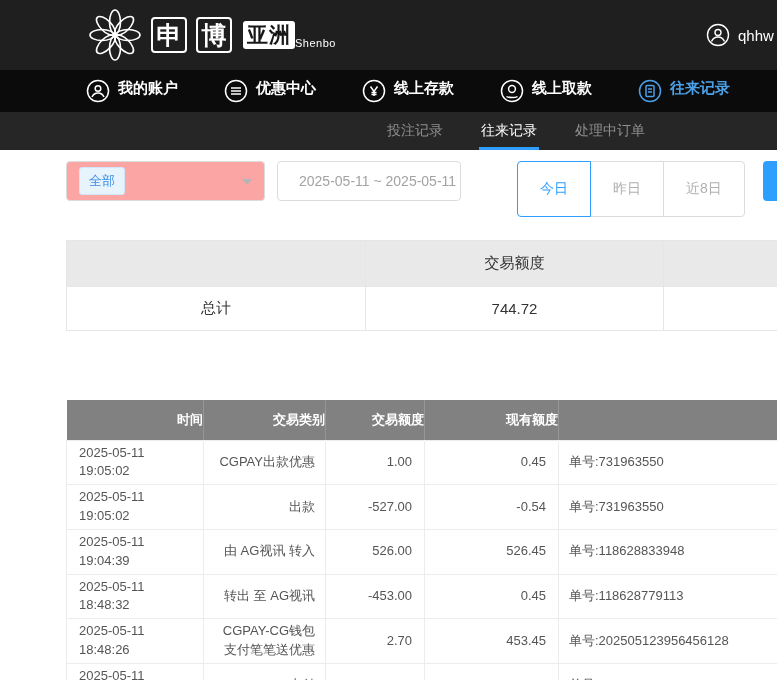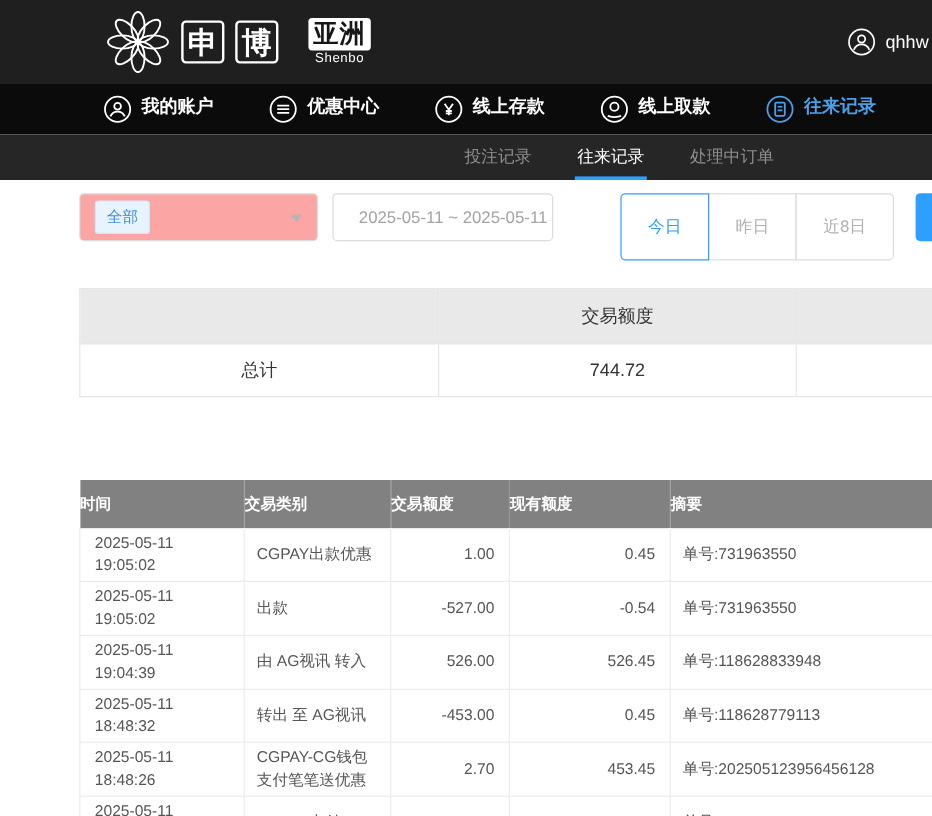--- a/index.html
+++ b/index.html
@@ -6,21 +6,21 @@
   html,body{background:#fff}
   body{font-family:"Liberation Sans","DejaVu Sans",sans-serif;}
   .page{position:relative;width:777px;height:680px;overflow:hidden;background:#fff}
 
   
   .topbar{position:absolute;top:0;left:0;width:100%;height:70px;background:#1f1f1f}
   .brand{position:absolute;left:88px;top:8px;display:flex;align-items:center;gap:9px}
   .logo-flower{width:54px;height:54px;flex:none}
   .char-box{width:36px;height:36px;border:2px solid #fff;color:#fff;font-size:25px;font-weight:bold;
             display:flex;align-items:center;justify-content:center;border-radius:4px}
-  .region{display:flex;flex-direction:column;align-items:center;margin-left:16px}
+  .region{display:flex;flex-direction:row;align-items:flex-end;margin-left:2px}
   .region-box{background:#fff;color:#161616;font-size:21px;font-weight:bold;padding:1px 4px;border-radius:3px;letter-spacing:1px;line-height:1.2}
   .region-sub{color:#fff;font-size:11px;margin-top:1px;letter-spacing:.5px}
   .userchip{position:absolute;left:706px;top:0;height:70px;display:flex;align-items:center;gap:8px;color:#fff;white-space:nowrap;cursor:pointer}
   .userchip .uname{font-size:15px}
 
   
   .mainnav{position:absolute;top:70px;left:0;width:100%;height:42px;background:#0b0b0b;
            display:flex;align-items:center;gap:46px;padding-left:86px;white-space:nowrap}
   .nav-item{display:flex;align-items:flex-start;gap:8px;color:#fff;font-size:15px;font-weight:bold;cursor:pointer;flex:none}
   .nav-item.active{color:#4ba0e8}
@@ -50,24 +50,24 @@
   .query-btn{position:absolute;left:763px;top:11px;width:60px;height:40px;background:#2e9fff;border:none;border-radius:4px;cursor:pointer}
 
   
   table{border-collapse:collapse;table-layout:fixed}
   .summary{position:absolute;left:66px;top:240px;width:744px}
   .summary .head td{background:#e9e9e9;height:46px;font-size:15px;color:#333;text-align:center;font-weight:normal}
   .summary tbody td{background:#fff;height:44px;font-size:15px;color:#333;text-align:center;border:1px solid #e6e6e6}
 
   
   .records{position:absolute;left:66px;top:400px;width:744px}
-  .records thead td{background:#818181;color:#fff;font-size:13px;font-weight:bold;height:40px;text-align:left;border-right:1px solid rgba(255,255,255,.18)}
+  .records thead td{background:#818181;color:#fff;font-size:13px;font-weight:bold;height:40px;text-align:right;border-right:1px solid rgba(255,255,255,.18)}
   .records tbody td{font-size:13px;color:#555;height:40px;border:1px solid #ececec;background:#fff;padding:3px 10px;line-height:1.45}
   .records td.t-time{padding-left:12px;text-align:left}
-  .records td.t-type{text-align:left}
+  .records td.t-type{text-align:right}
   .records td.t-num{text-align:right;padding-right:12px}
   .records td.t-sum{text-align:left}
 </style>
 </head>
 <body>
 
 <div class="page">
 
   <header class="topbar">
     <div class="brand">

